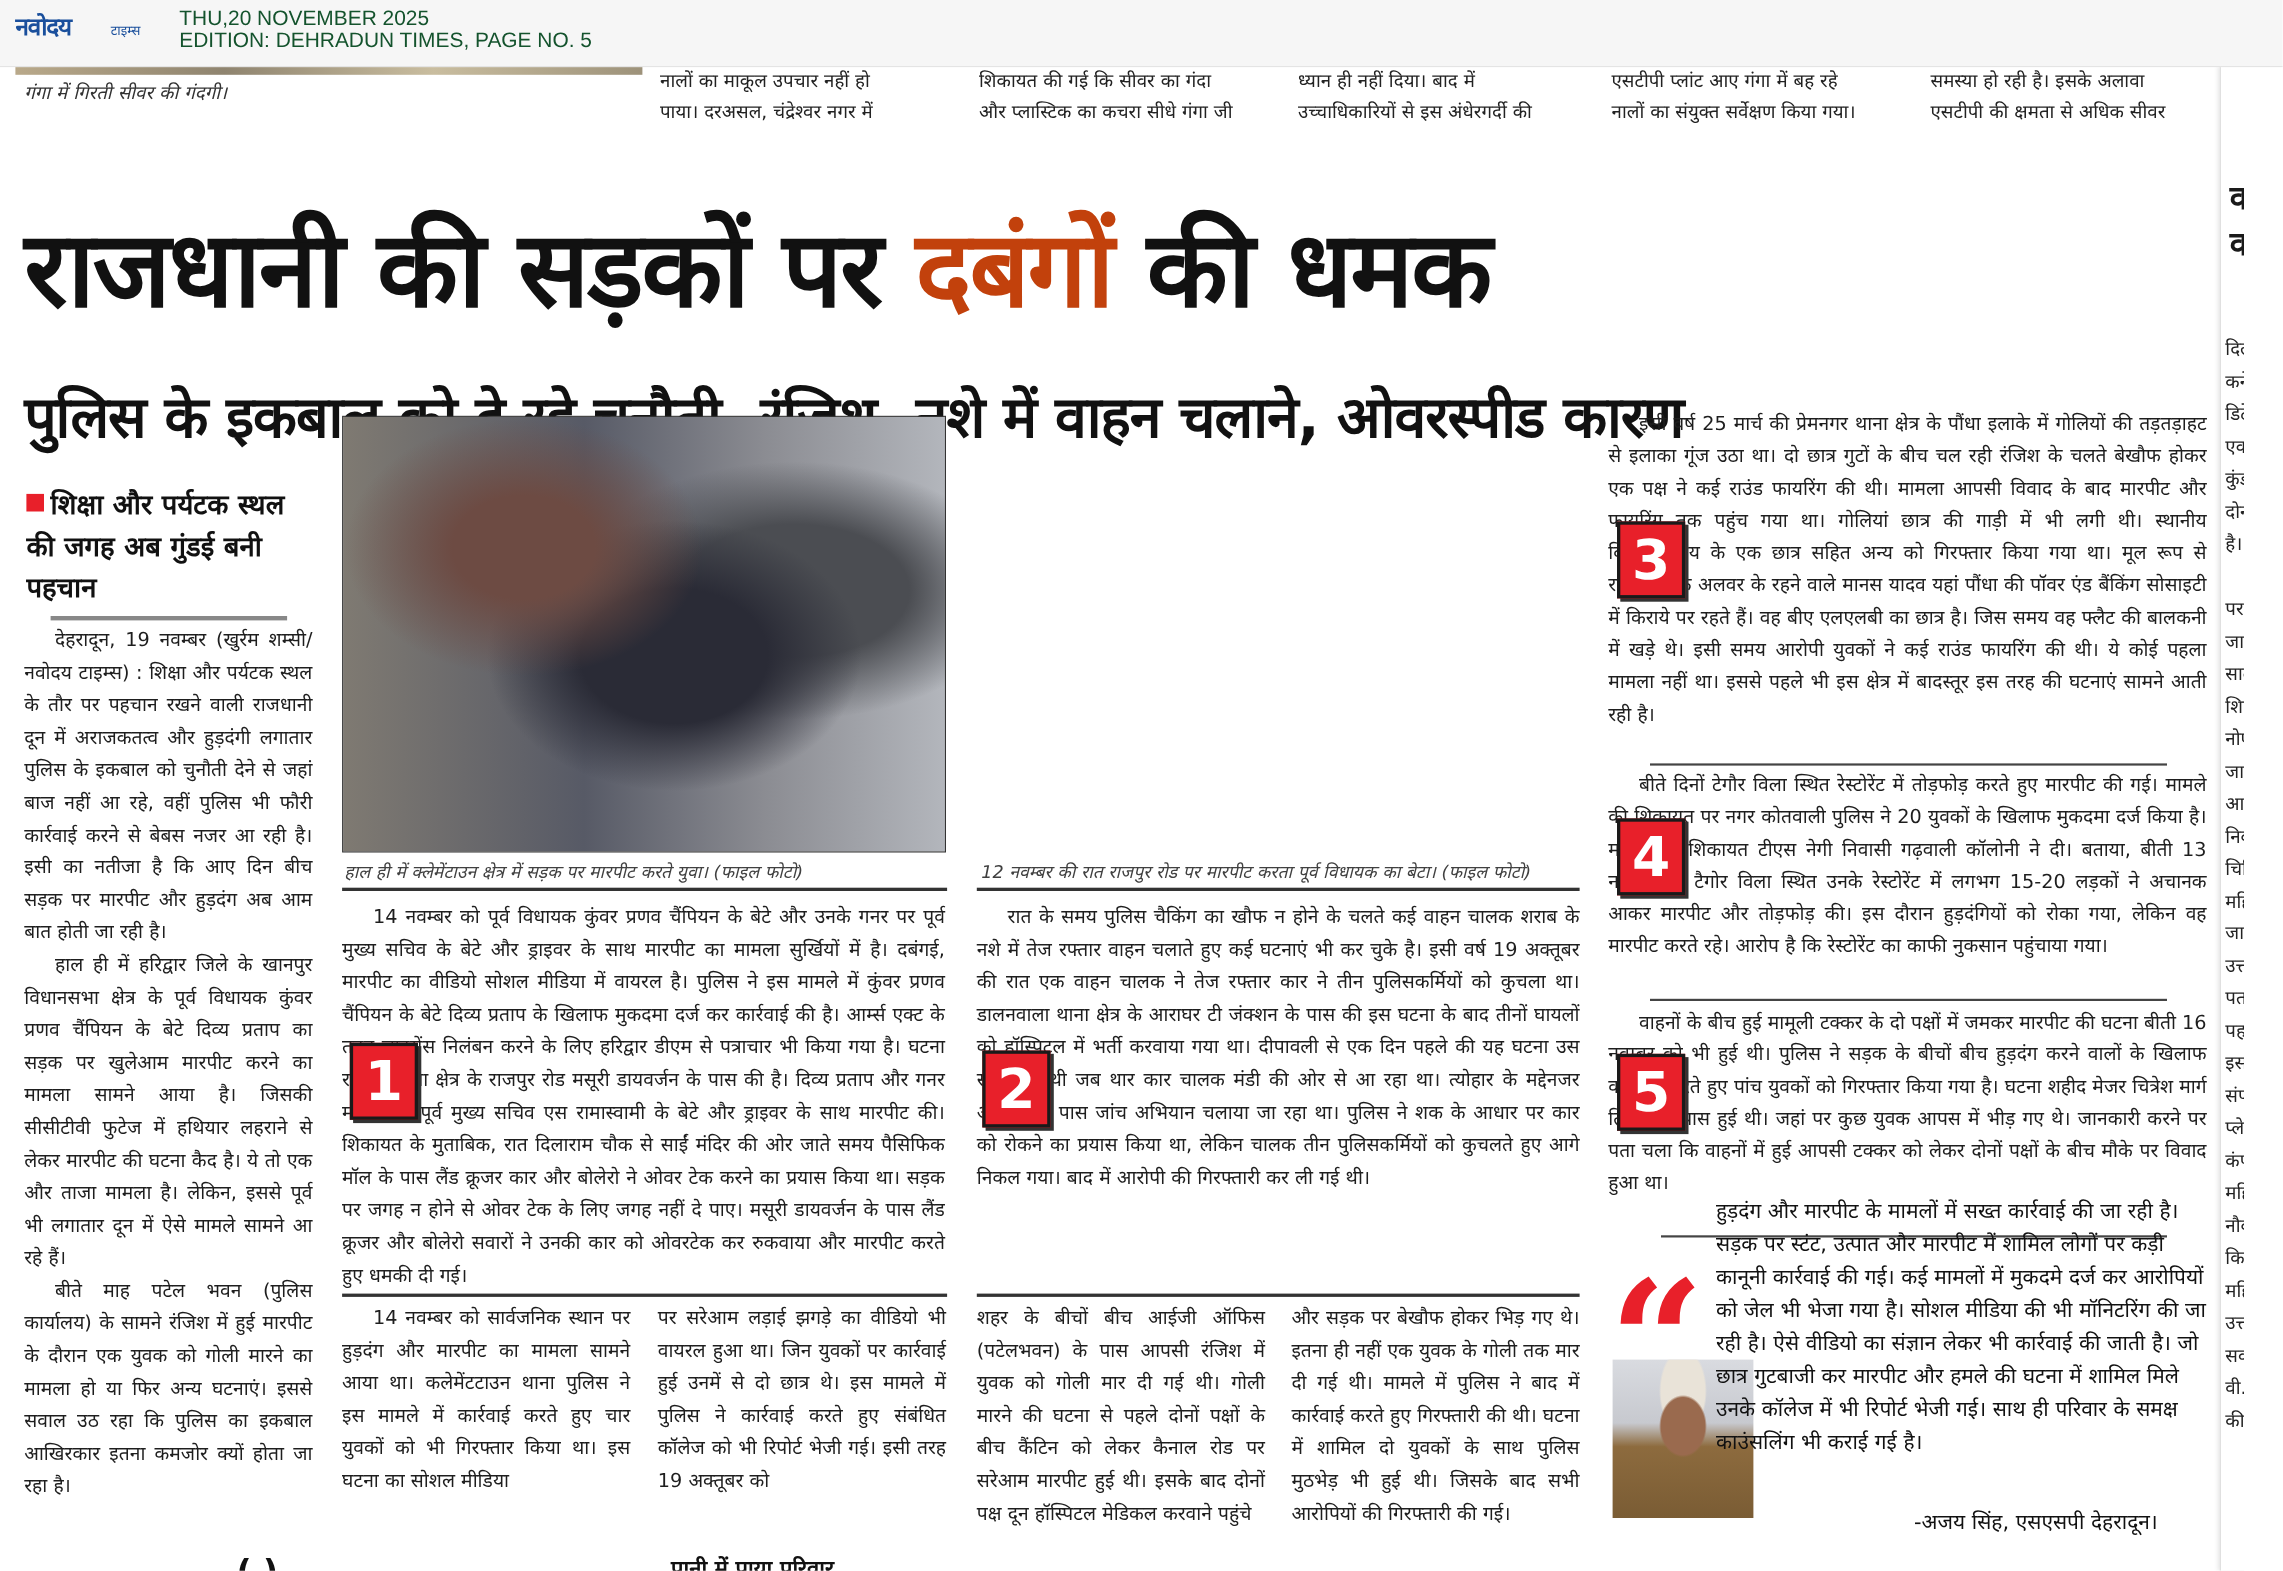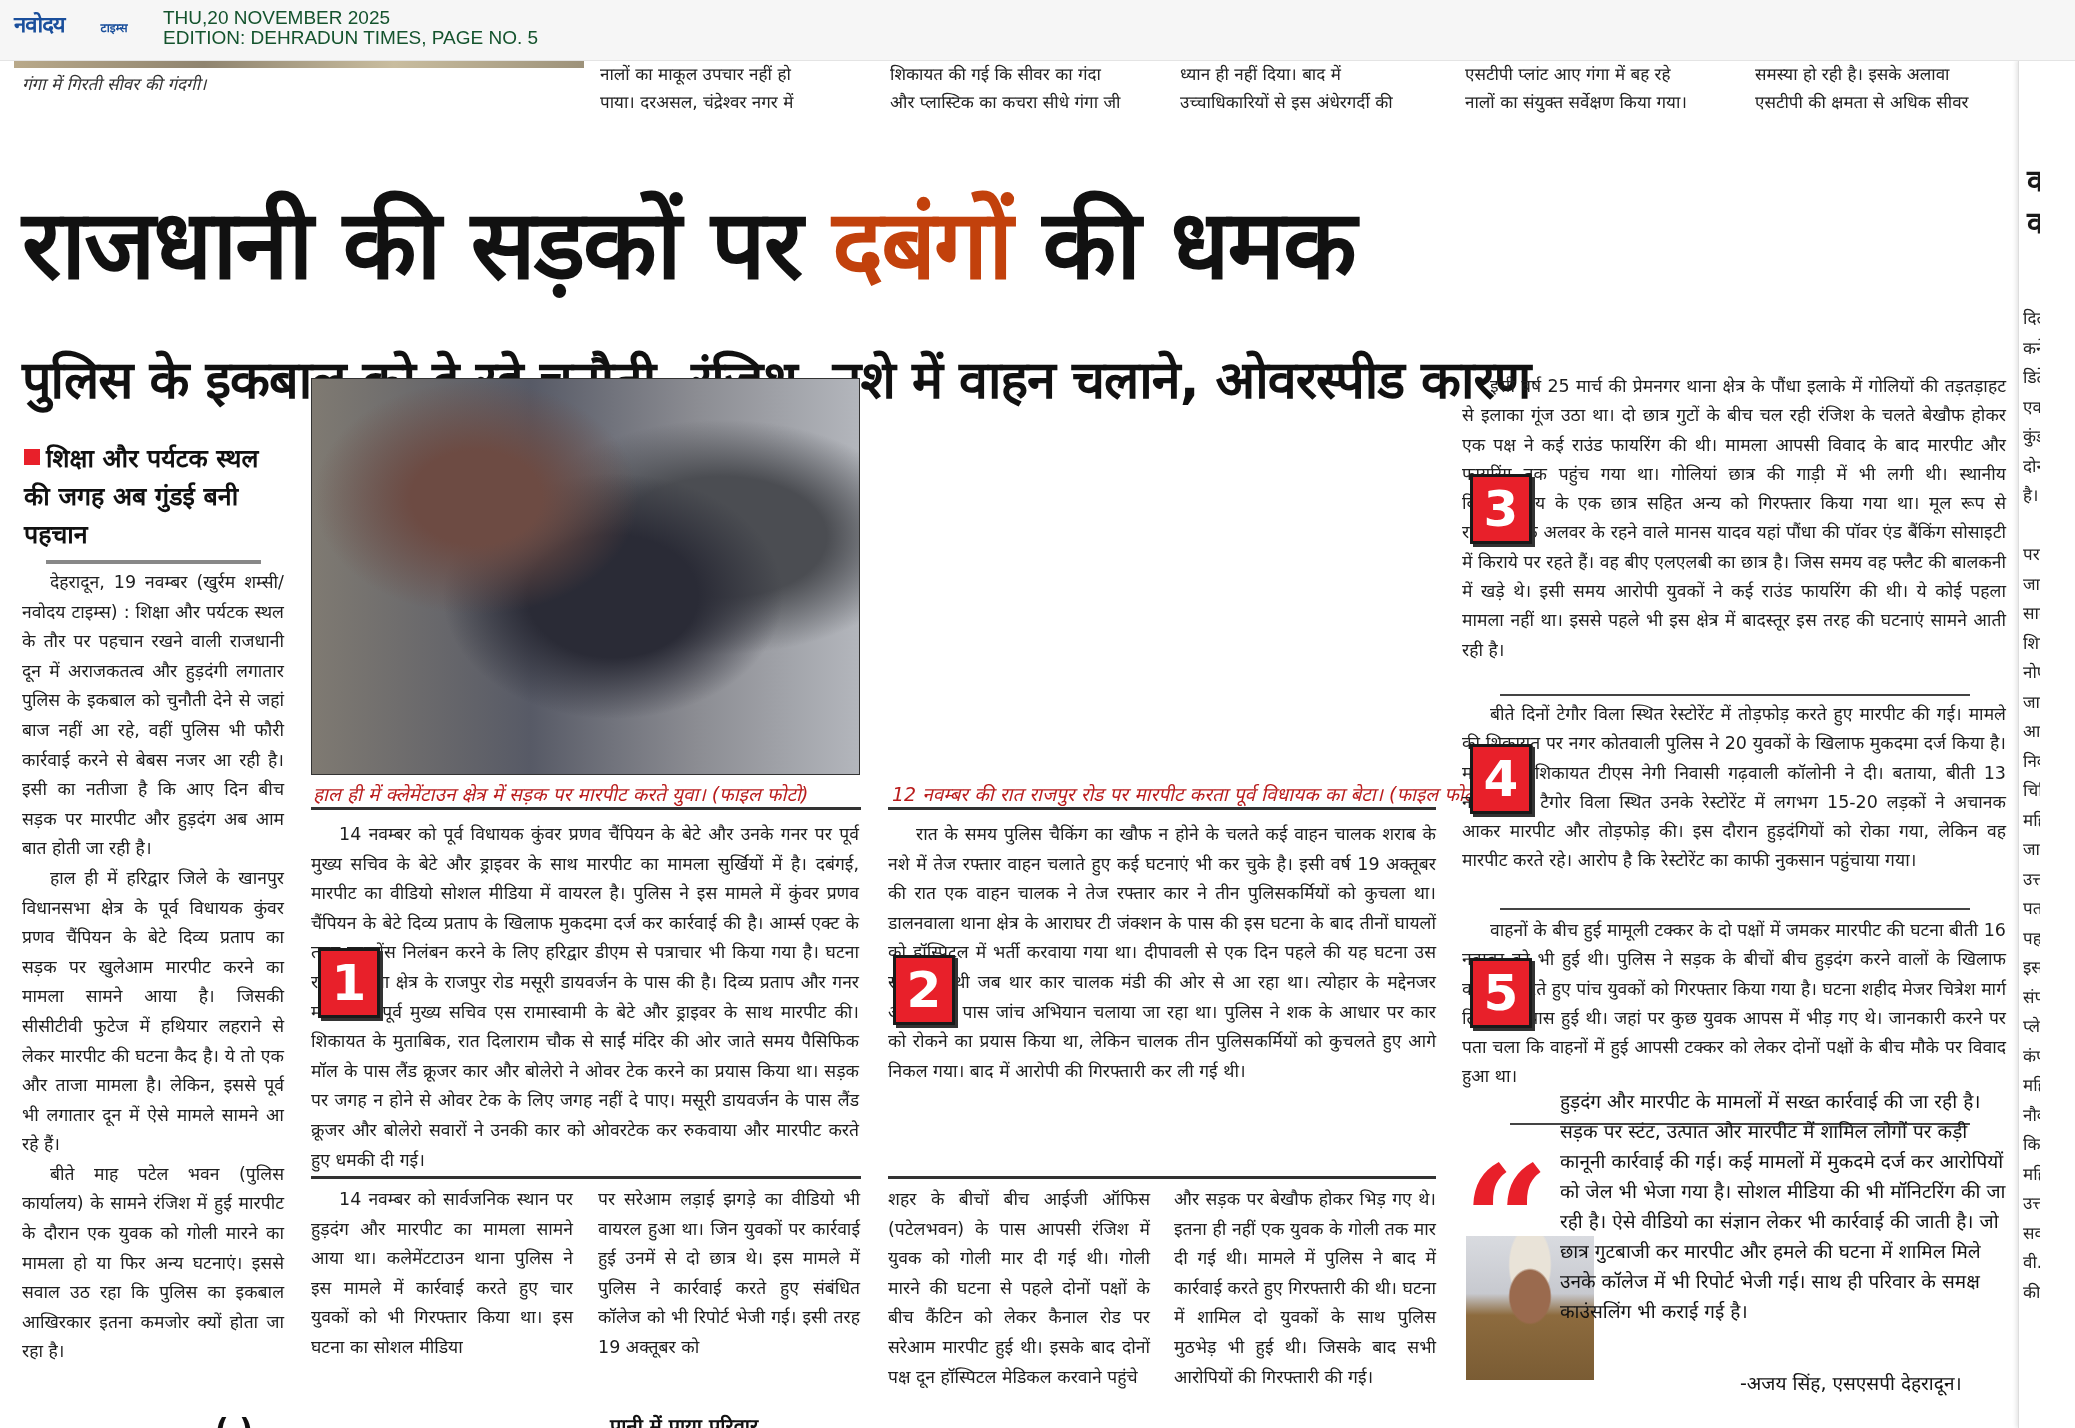--- a/index.html
+++ b/index.html
@@ -1,19 +1,19 @@
 <!DOCTYPE html>
 <html><head>
 <meta charset="utf-8">
 <style>
   html,body{margin:0;padding:0;}
   body{width:2075px;height:1428px;overflow:hidden;background:#fff;font-family:"DejaVu Sans",sans-serif;color:#1a1a1a;position:relative;}
   .topbar{position:absolute;left:0;top:0;width:2075px;height:60px;background:#f6f6f6;border-bottom:1px solid #e4e4e4;z-index:5;}
   .logo{position:absolute;left:14px;top:8px;font-family:"DejaVu Sans",sans-serif;font-weight:bold;color:#1a4f9c;font-size:22px;letter-spacing:-1px;}
-  .logo small{font-size:12px;font-weight:bold;letter-spacing:0;padding-left:36px;}
+  .logo small{font-size:12px;font-weight:normal;letter-spacing:0;padding-left:36px;}
   .edinfo{position:absolute;left:163px;top:8px;font-family:"Liberation Sans",sans-serif;font-size:19px;line-height:20px;color:#14532d;}
   .page{position:absolute;left:0;top:60px;width:2040px;height:1368px;overflow:hidden;}
   .strip-text{position:absolute;font-size:17px;line-height:28px;color:#222;white-space:nowrap;font-family:"DejaVu Sans",sans-serif;}
   .sliver-photo{position:absolute;left:14px;top:0;width:570px;height:8px;background:linear-gradient(90deg,#b9a98a,#8f846f,#c9bd9f,#9d927a);}
   .caption-top{position:absolute;left:22px;top:12px;font-style:italic;font-size:17px;color:#333;}
   .headline{position:absolute;left:22px;top:130px;font-family:"DejaVu Sans",sans-serif;font-weight:900;font-size:96px;line-height:110px;letter-spacing:-2px;color:#111;white-space:nowrap;}
   .headline .red{color:#c2410c;}
   .subhead{position:absolute;left:22px;top:285px;font-family:"DejaVu Sans",sans-serif;font-weight:bold;font-size:52px;line-height:70px;letter-spacing:-1px;color:#111;white-space:nowrap;}
   .sidehead{position:absolute;left:24px;top:380px;width:240px;font-weight:bold;font-size:25px;line-height:38px;color:#111;}
   .sidehead .sq{display:inline-block;width:16px;height:16px;background:#e8202a;margin-right:6px;vertical-align:2px;}
@@ -24,21 +24,21 @@
   .photo1{left:311px;top:318px;width:547px;height:395px;background:
     radial-gradient(ellipse at 30% 30%,#6d4b43 0 12%,transparent 30%),
     radial-gradient(ellipse at 55% 55%,#2a2b36 0 20%,transparent 40%),
     radial-gradient(ellipse at 75% 40%,#4b4d52 0 18%,transparent 35%),
     linear-gradient(90deg,#7f7a72,#575a66 40%,#8b8c92 70%,#b3b6bc);}
   .photo2{left:888px;top:318px;width:546px;height:395px;background:
     radial-gradient(ellipse at 50% 45%,#6b3a2c 0 10%,transparent 25%),
     radial-gradient(ellipse at 30% 55%,#5c4a3a 0 15%,transparent 35%),
     linear-gradient(180deg,#a9a6a0 0,#cfccc4 25%,#7a7670 60%,#5a5852);}
   .timestamp{position:absolute;left:60px;top:44px;color:#fff;font-family:"DejaVu Sans Mono",monospace;font-weight:bold;font-size:19px;text-shadow:0 0 2px #000;}
-  .photo-caption{position:absolute;font-style:italic;font-size:19px;color:#b91c1c;white-space:nowrap;}
+  .photo-caption{position:absolute;font-style:italic;font-size:16px;color:#404040;white-space:nowrap;}
   .rule{position:absolute;height:3px;background:#333;}
   .thinrule{position:absolute;height:2px;background:#444;}
   .numbox{position:absolute;width:56px;height:64px;background:#e8202a;border:3px solid #1a1a1a;color:#fff;font-weight:900;font-size:50px;line-height:64px;text-align:center;font-family:"DejaVu Sans",sans-serif;box-shadow:3px 3px 0 #333;}
   .quote-mark{position:absolute;left:1463px;top:1090px;color:#e8202a;font-family:"DejaVu Serif",serif;font-weight:bold;font-size:150px;line-height:140px;}
   .officer{position:absolute;left:1466px;top:1176px;width:128px;height:144px;background:
     radial-gradient(ellipse at 50% 42%,#9a6a4e 0 22%,transparent 24%),
     radial-gradient(ellipse at 50% 20%,#e9e3d8 0 22%,transparent 24%),
     linear-gradient(180deg,#d9dbe0 0,#c7c9cf 40%,#8d6b3e 55%,#7a5c34);}
   .quote-text{position:absolute;font-size:19px;line-height:30px;color:#111;}
   .attrib{position:absolute;left:1740px;top:1372px;font-size:19px;color:#111;white-space:nowrap;}

